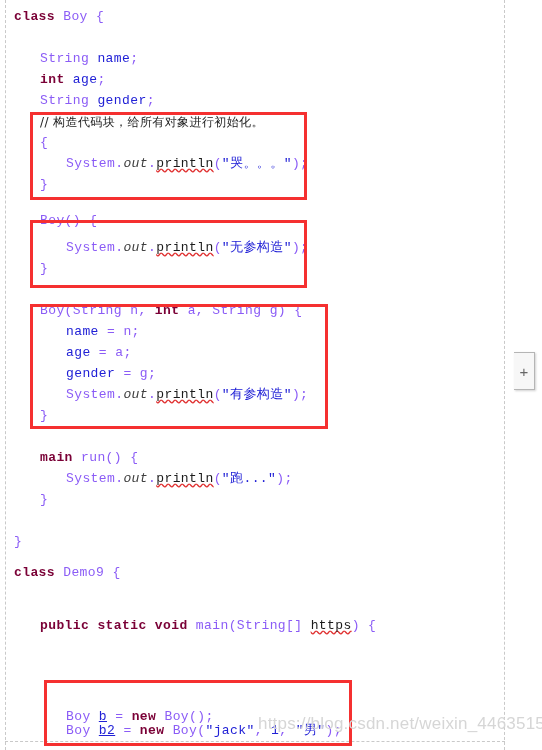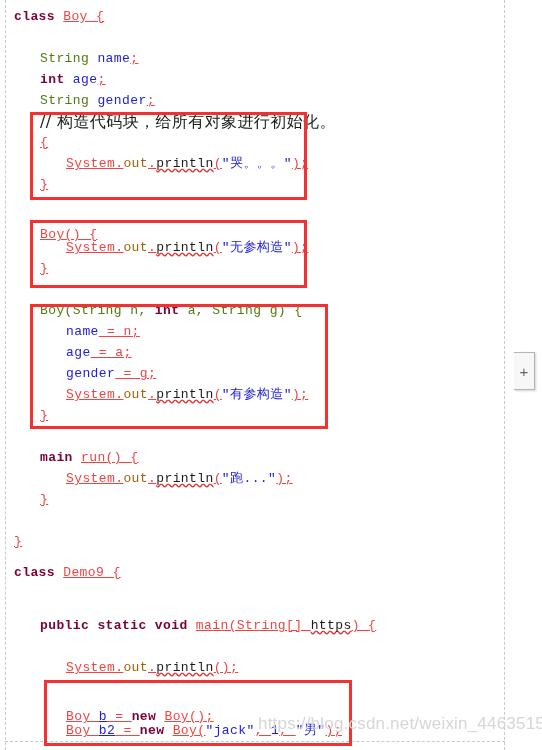--- a/index.html
+++ b/index.html
@@ -50,27 +50,27 @@
     white-space: pre;
     font-family: "Liberation Mono", "DejaVu Sans Mono", monospace;
     font-size: 13px;
     line-height: 14px;
     letter-spacing: 0.4px;
     color: #1b1b1b;
   }
 
   
   .kw   { color: #7a0036; font-weight: bold; }
-  .typ  { color: #4d7c0f; text-align: center; }
+  .typ  { color: #8b5cf6; text-align: center; }
   .fld  { color: #2121d6; }
   .str  { color: #2121d6; }
   .num  { color: #2121d6; }
-  .cmt  { color: #1b1b1b; font-family: "DejaVu Sans", sans-serif; font-size: 16px; }
-  .ital { color: #a16207; }
-  .plain{ color: #ef4444; text-decoration: underline; }
+  .cmt  { color: #1b1b1b; font-family: "DejaVu Sans", sans-serif; font-size: 12px; }
+  .ital { color: #404040; font-style: italic; }
+  .plain{ color: #8b5cf6; }
   .sq {
     text-decoration: underline wavy #e03030;
     text-decoration-skip-ink: none;
   }
   .uline { text-decoration: underline; color: #2121d6; }
 
   
   .redbox {
     position: absolute;
     border: 3px solid #f53030;
@@ -120,42 +120,41 @@
     <div class="ln" style="top: 10px; left: 14px;"><span class="kw">class </span><span class="plain">Boy {</span></div>
     <div class="ln" style="top: 31px; left: 14px;"></div>
     <div class="ln" style="top: 52px; left: 40px;"><span class="typ">String </span><span class="fld">name</span><span class="plain">;</span></div>
     <div class="ln" style="top: 73px; left: 40px;"><span class="kw">int </span><span class="fld">age</span><span class="plain">;</span></div>
     <div class="ln" style="top: 94px; left: 40px;"><span class="typ">String </span><span class="fld">gender</span><span class="plain">;</span></div>
     <div class="ln" style="top: 115px; left: 40px;"><span class="cmt">// 构造代码块，给所有对象进行初始化。</span></div>
     <div class="ln" style="top: 136px; left: 40px;"><span class="plain">{</span></div>
     <div class="ln" style="top: 157px; left: 66px;"><span class="plain">System.</span><span class="ital">out</span><span class="plain">.</span><span class="sq">println</span><span class="plain">(</span><span class="str">"哭。。。"</span><span class="plain">);</span></div>
     <div class="ln" style="top: 178px; left: 40px;"><span class="plain">}</span></div>
     <div class="ln" style="top: 199px; left: 14px;"></div>
-    <div class="ln" style="top: 228px; left: 40px;"><span class="plain">Boy() {</span></div>
+    <div class="ln" style="top: 214px; left: 40px;"><span class="plain">Boy() {</span></div>
     <div class="ln" style="top: 241px; left: 66px;"><span class="plain">System.</span><span class="ital">out</span><span class="plain">.</span><span class="sq">println</span><span class="plain">(</span><span class="str">"无参构造"</span><span class="plain">);</span></div>
     <div class="ln" style="top: 262px; left: 40px;"><span class="plain">}</span></div>
     <div class="ln" style="top: 283px; left: 14px;"></div>
     <div class="ln" style="top: 304px; left: 40px;"><span class="typ">Boy(String n, </span><span class="kw">int</span><span class="typ"> a, String g) {</span></div>
     <div class="ln" style="top: 325px; left: 66px;"><span class="fld">name</span><span class="plain"> = n;</span></div>
     <div class="ln" style="top: 346px; left: 66px;"><span class="fld">age</span><span class="plain"> = a;</span></div>
     <div class="ln" style="top: 367px; left: 66px;"><span class="fld">gender</span><span class="plain"> = g;</span></div>
     <div class="ln" style="top: 388px; left: 66px;"><span class="plain">System.</span><span class="ital">out</span><span class="plain">.</span><span class="sq">println</span><span class="plain">(</span><span class="str">"有参构造"</span><span class="plain">);</span></div>
     <div class="ln" style="top: 409px; left: 40px;"><span class="plain">}</span></div>
     <div class="ln" style="top: 430px; left: 14px;"></div>
     <div class="ln" style="top: 451px; left: 40px;"><span class="kw">main </span><span class="plain">run() {</span></div>
     <div class="ln" style="top: 472px; left: 66px;"><span class="plain">System.</span><span class="ital">out</span><span class="plain">.</span><span class="sq">println</span><span class="plain">(</span><span class="str">"跑..."</span><span class="plain">);</span></div>
     <div class="ln" style="top: 493px; left: 40px;"><span class="plain">}</span></div>
     <div class="ln" style="top: 514px; left: 14px;"></div>
     <div class="ln" style="top: 535px; left: 14px;"><span class="plain">}</span></div>
     <div class="ln" style="top: 556px; left: 14px;"></div>
     <div class="ln" style="top: 566px; left: 14px;"><span class="kw">class </span><span class="plain">Demo9 {</span></div>
     <div class="ln" style="top: 598px; left: 14px;"></div>
     <div class="ln" style="top: 619px; left: 40px;"><span class="kw">public static void </span><span class="plain">main(String[] </span><span class="sq">https</span><span class="plain">) {</span></div>
     <div class="ln" style="top: 640px; left: 14px;"></div>
-    <div class="ln" style="top: 661px; left: 66px;"><span class="plain">System.</span><span class="ital">out</span><span class="plain">.</span><span class="sq">println</span><span class="plain">();</span></div>
     <div class="ln" style="top: 682px; left: 66px; margin-top: 28px;"><span class="plain">Boy </span><span class="uline">b</span><span class="plain"> = </span><span class="kw">new </span><span class="plain">Boy();</span></div>
     <div class="ln" style="top: 703px; left: 14px;"></div>
     <div class="ln" style="top: 724px; left: 66px;"><span class="plain">Boy </span><span class="uline">b2</span><span class="plain"> = </span><span class="kw">new </span><span class="plain">Boy(</span><span class="str">"jack"</span><span class="plain">, </span><span class="num">1</span><span class="plain">, </span><span class="str">"男"</span><span class="plain">);</span></div>
   </div>
 
 <div id="page-frame"></div>
 <div id="bottom-dash"></div>
 
 <div id="annotations">
     <div class="redbox" style="left: 30px; top: 112px; width: 277px; height: 88px; border-color: rgb(245, 48, 48);"></div>

